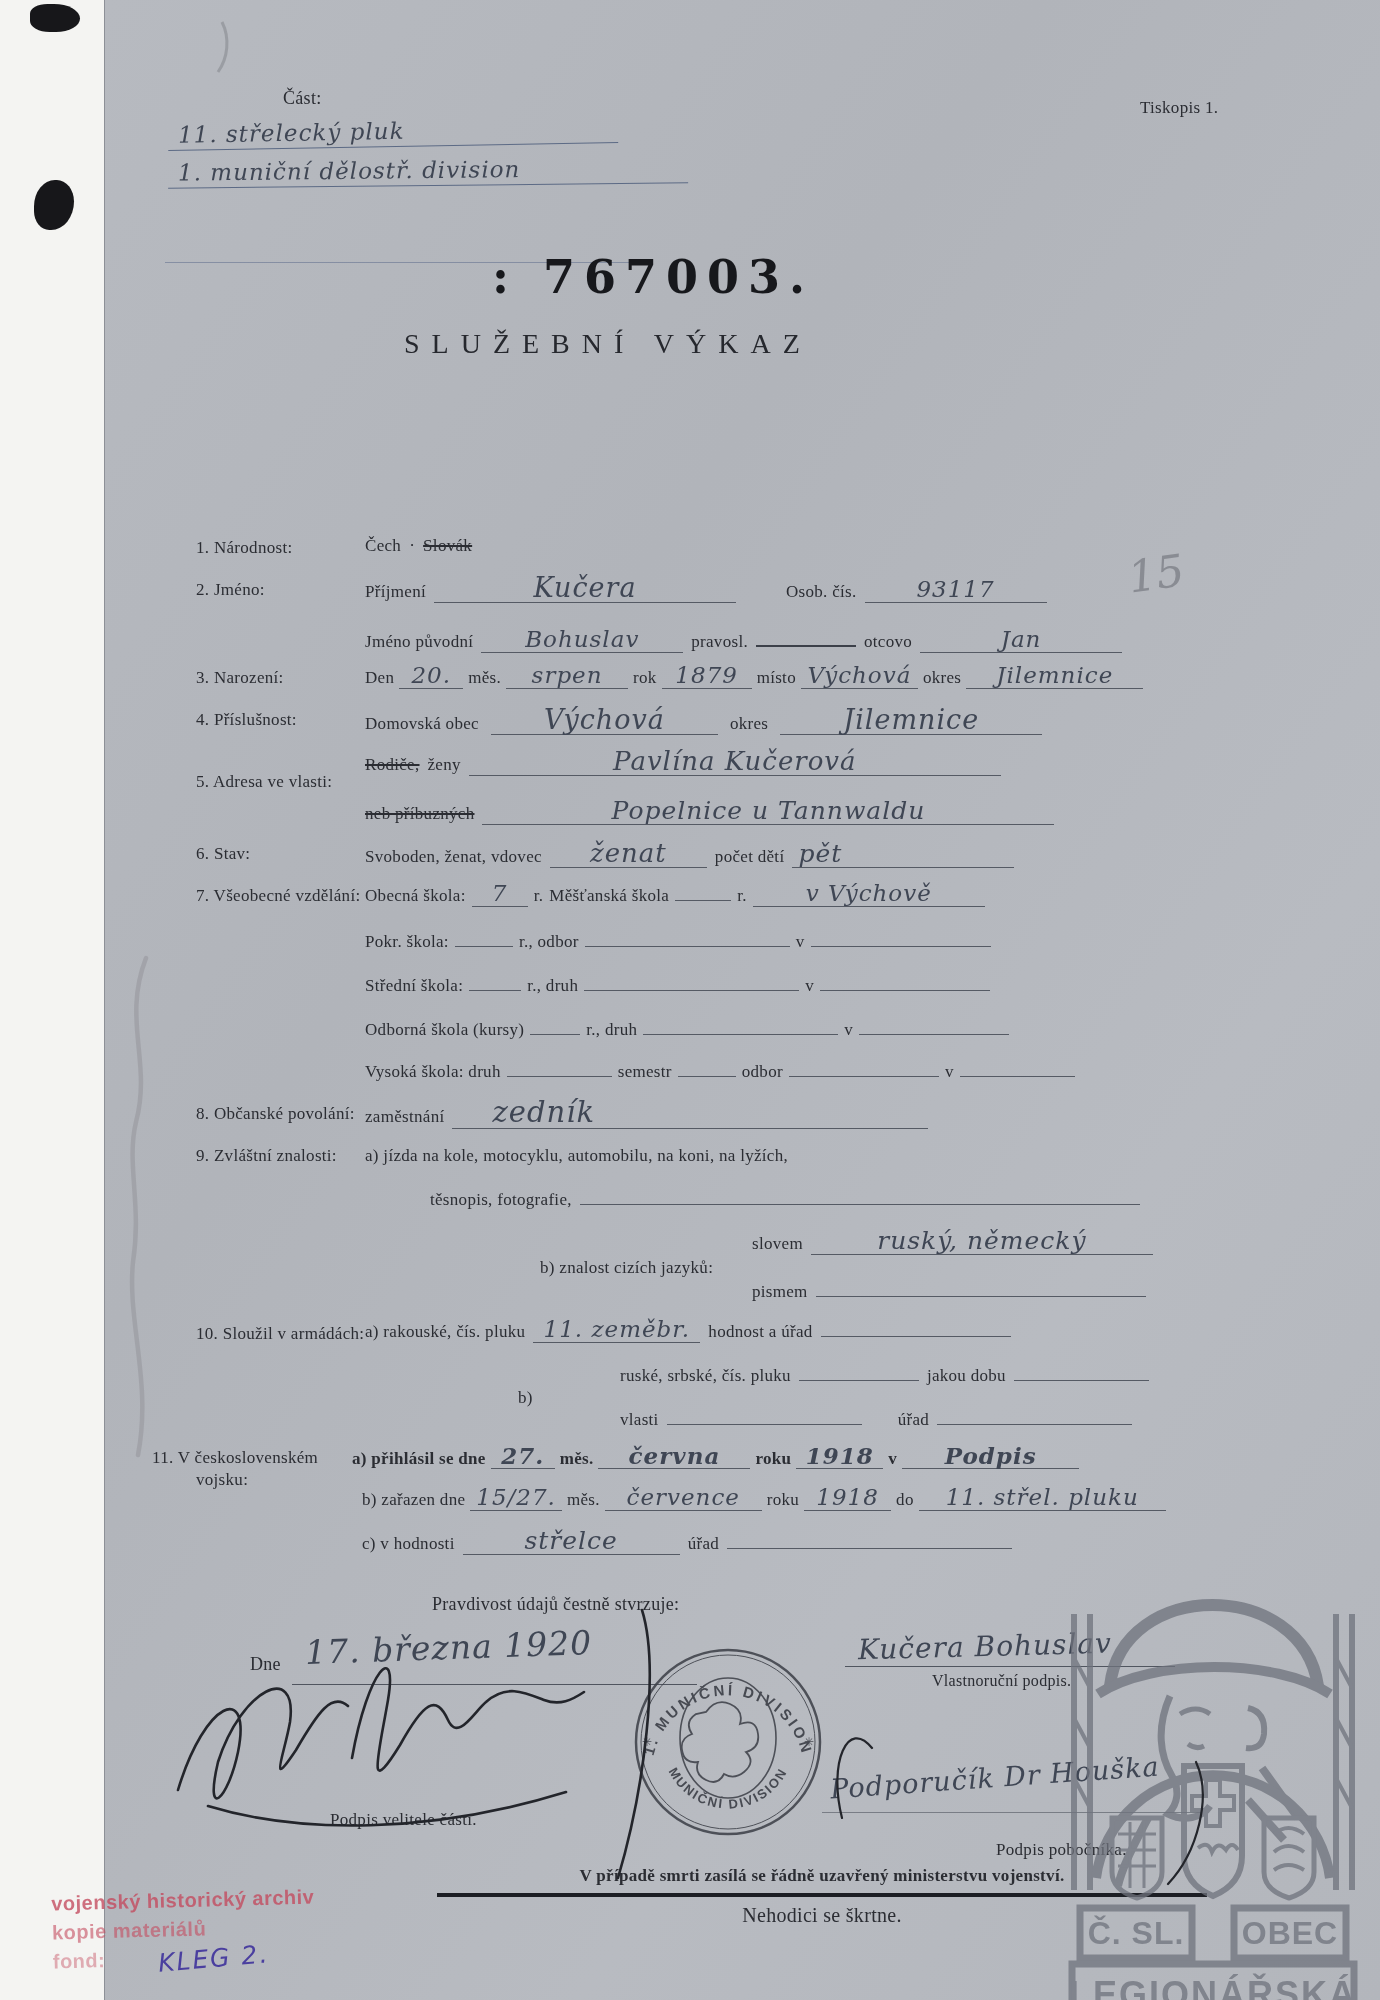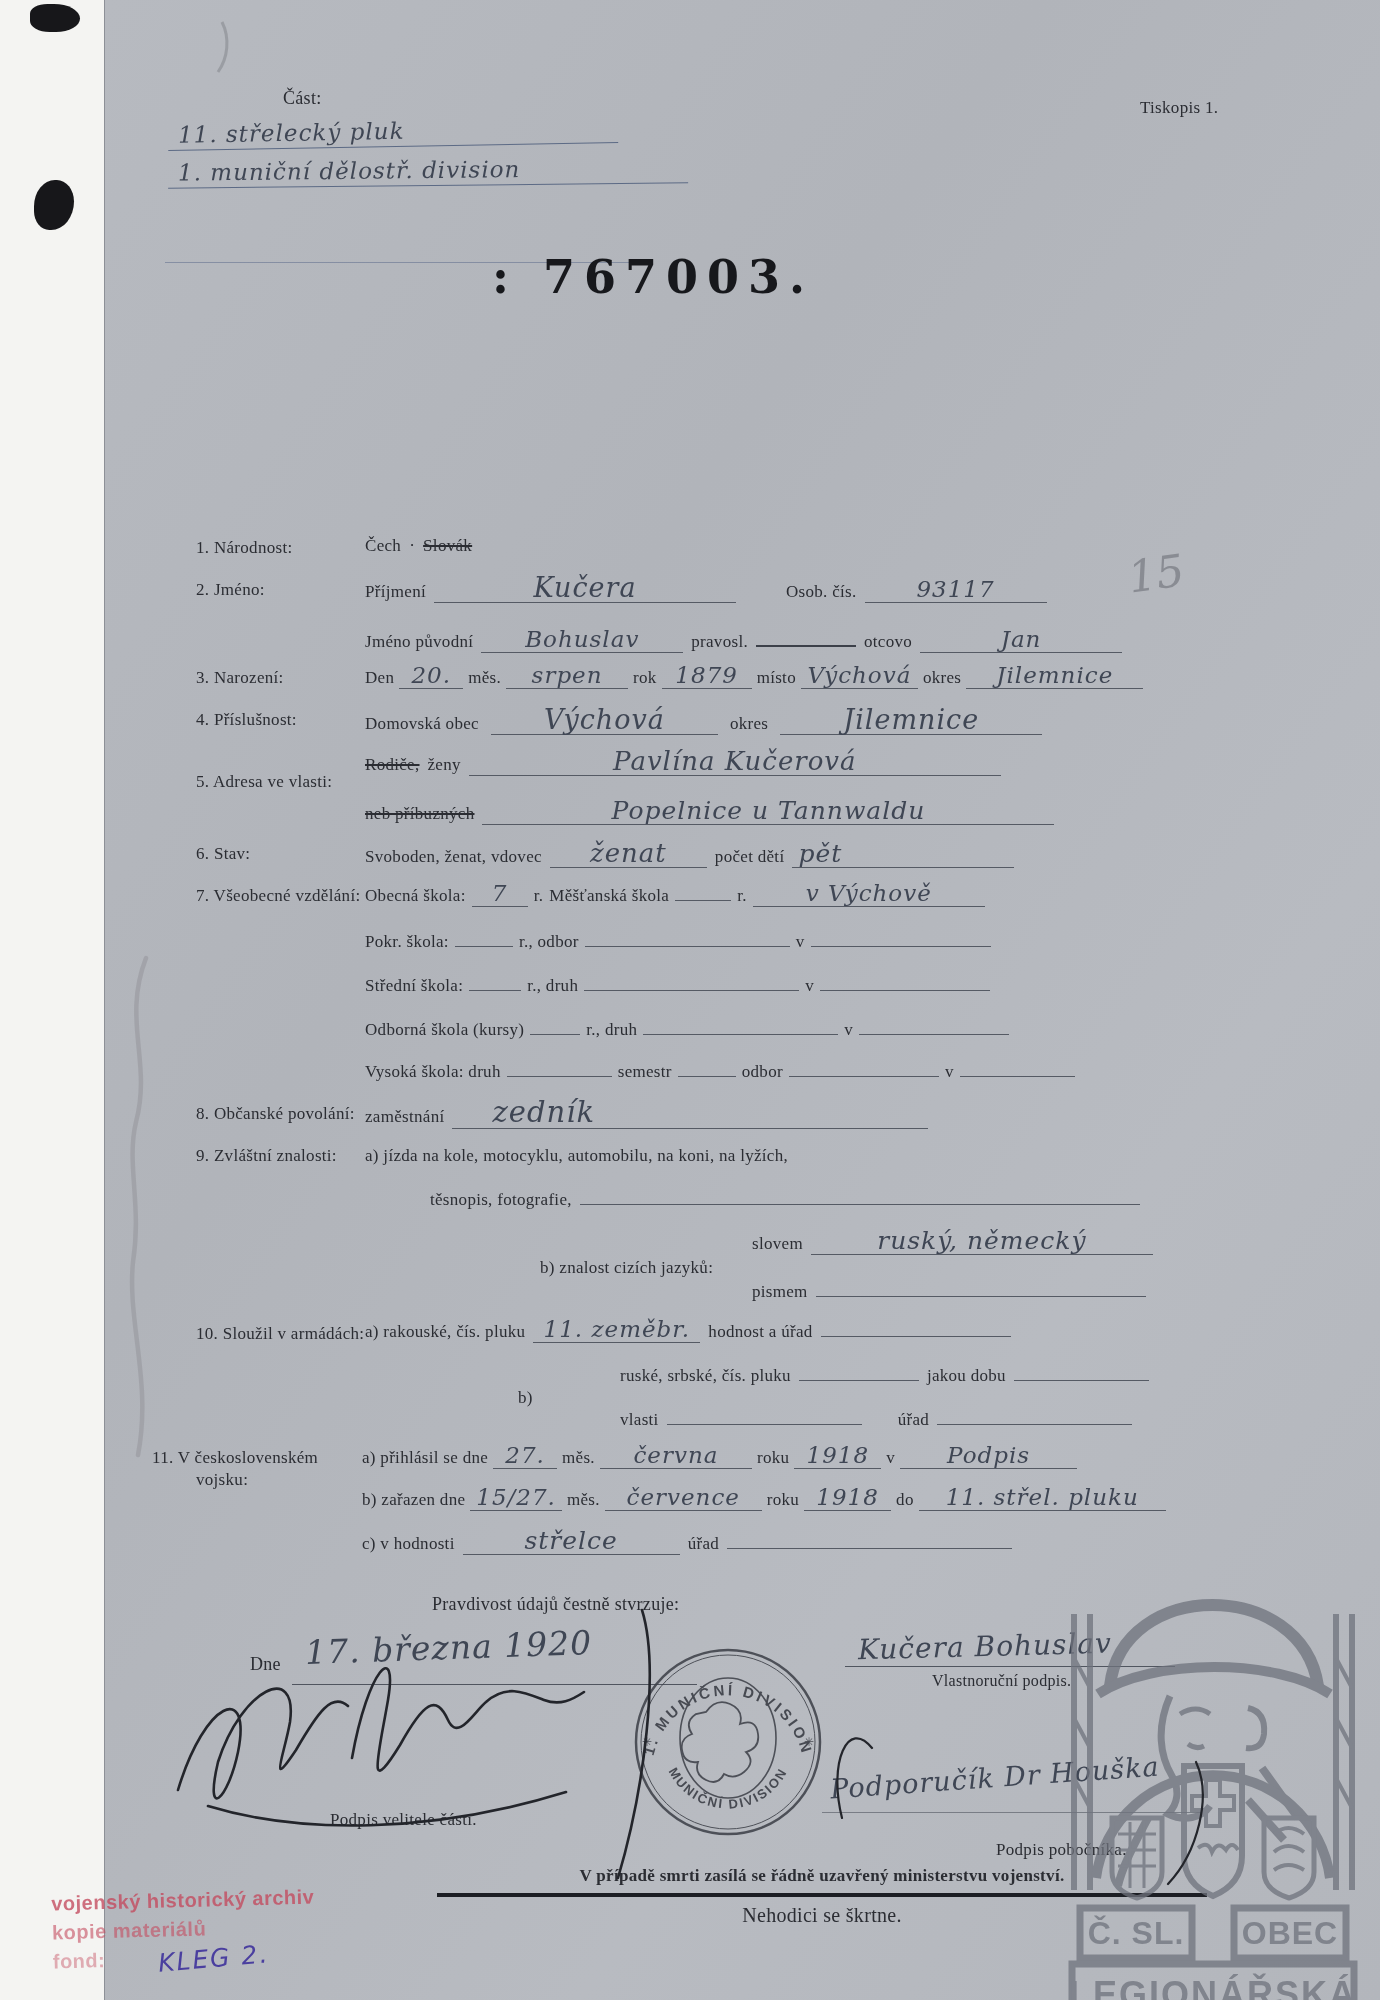--- a/index.html
+++ b/index.html
@@ -39,20 +39,21 @@
   <div class="paper"></div>
 
   <span class="abs printed" style="left:283px;top:88px;font-size:18px;">Část:</span>
   <span class="abs printed" style="left:1140px;top:98px;">Tiskopis 1.</span>
 
   <span class="abs hw hwline" style="left:168px;top:118px;min-width:430px;transform:rotate(-1deg);">11. střelecký pluk</span>
   <span class="abs hw hwline" style="left:168px;top:157px;min-width:500px;transform:rotate(-.6deg);">1. muniční dělostř. division</span>
   <div class="abs" style="left:165px;top:262px;width:470px;border-bottom:1px solid rgba(95,110,140,.55);"></div>
 
   <span class="abs serial" style="left:492px;top:250px;">: 767003.</span>
+  <span class="abs doc-title" style="left:404px;top:328px;">SLUŽEBNÍ VÝKAZ</span>
 
   <span class="abs printed" style="left:196px;top:538px;">1. Národnost:</span>
   <div class="abs row" style="left:365px;top:536px;">
     <span class="printed">Čech</span>
     <span class="printed">·</span>
     <span class="printed struck">Slovák</span>
   </div>
 
   <span class="abs printed" style="left:196px;top:580px;">2. Jméno:</span>
   <div class="abs row" style="left:365px;top:574px;">
@@ -196,21 +197,21 @@
   <span class="abs printed" style="left:518px;top:1388px;">b)</span>
   <div class="abs row" style="left:620px;top:1410px;">
     <span class="printed">vlasti</span>
     <span class="blank" style="width:195px;"></span>
     <span class="printed" style="margin-left:28px;">úřad</span>
     <span class="blank" style="width:195px;"></span>
   </div>
 
   <span class="abs printed" style="left:152px;top:1448px;">11. V československém</span>
   <span class="abs printed" style="left:196px;top:1470px;">vojsku:</span>
-  <div class="abs row" style="left:362px;top:1444px;gap:5px;">
+  <div class="abs row" style="left:352px;top:1444px;gap:5px;font-weight:bold;">
     <span class="printed">a) přihlásil se dne</span>
     <span class="u" style="min-width:52px;"><span class="hw">27.</span></span>
     <span class="printed">měs.</span>
     <span class="u" style="min-width:140px;"><span class="hw">června</span></span>
     <span class="printed">roku</span>
     <span class="u" style="min-width:75px;"><span class="hw">1918</span></span>
     <span class="printed">v</span>
     <span class="u" style="min-width:165px;"><span class="hw">Podpis</span></span>
   </div>
   <div class="abs row" style="left:362px;top:1486px;gap:5px;">

